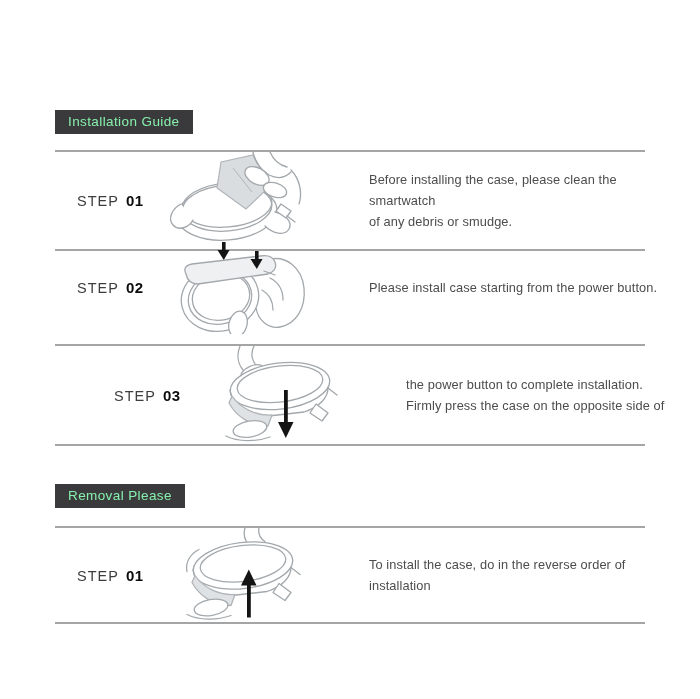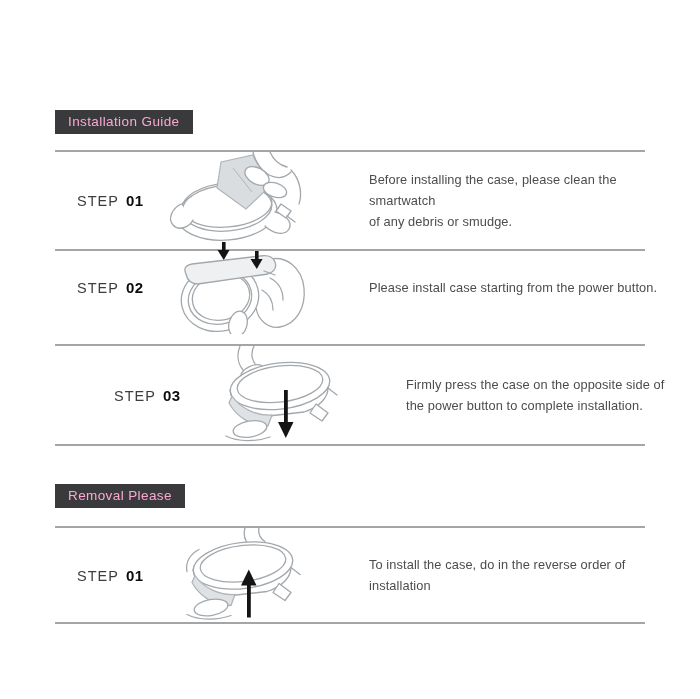--- a/index.html
+++ b/index.html
@@ -8,21 +8,21 @@
     width: 700px;
     height: 699px;
     background: #ffffff;
     font-family: "Liberation Sans", "DejaVu Sans", sans-serif;
     overflow: hidden;
   }
   .badge {
     position: absolute;
     left: 55px;
     background: #3a3a3c;
-    color: #f9a8d4;
+    color: #86efac;
     font-size: 13.5px;
     letter-spacing: 0.4px;
     padding: 0 13px;
     height: 24px;
     line-height: 24px;
     white-space: nowrap;
   }
   .badge.install { top: 110px; }
   .badge.removal { top: 484px; }
   .divider {
@@ -168,22 +168,22 @@
           <ellipse cx="38" cy="83" rx="17" ry="8" transform="rotate(-10 38 83)" fill="#ffffff"></ellipse>
           <path d="M14,90 C26,96 44,96 58,91"></path>
         </g>
         <g fill="#141414">
           <rect x="72" y="44" width="3.8" height="34"></rect>
           <polygon points="66,76 81.5,76 73.8,92"></polygon>
         </g>
       </svg>
     </div>
     <div class="description">
+      <div>the power button to complete installation.</div>
       <div>Firmly press the case on the opposite side of</div>
-      <div>the power button to complete installation.</div>
     </div>
   </div>
 
   <div class="divider" style="top:444px"></div>
 
   <div class="badge removal">Removal Please</div>
 
   <div class="divider" style="top:526px"></div>
 
   <div class="row r4">

